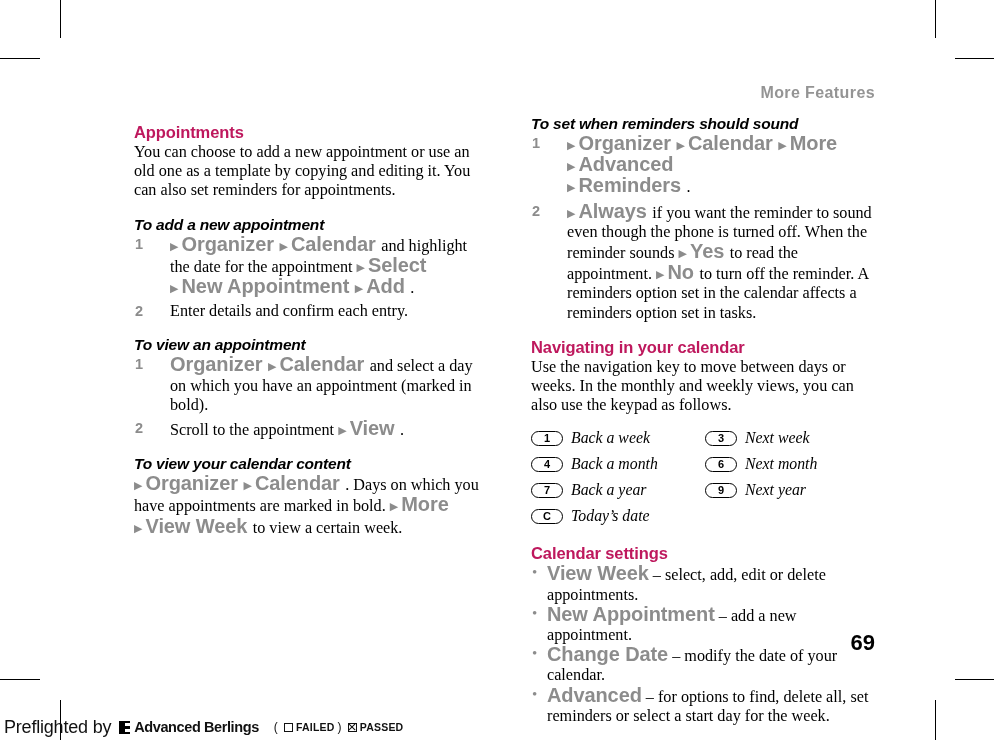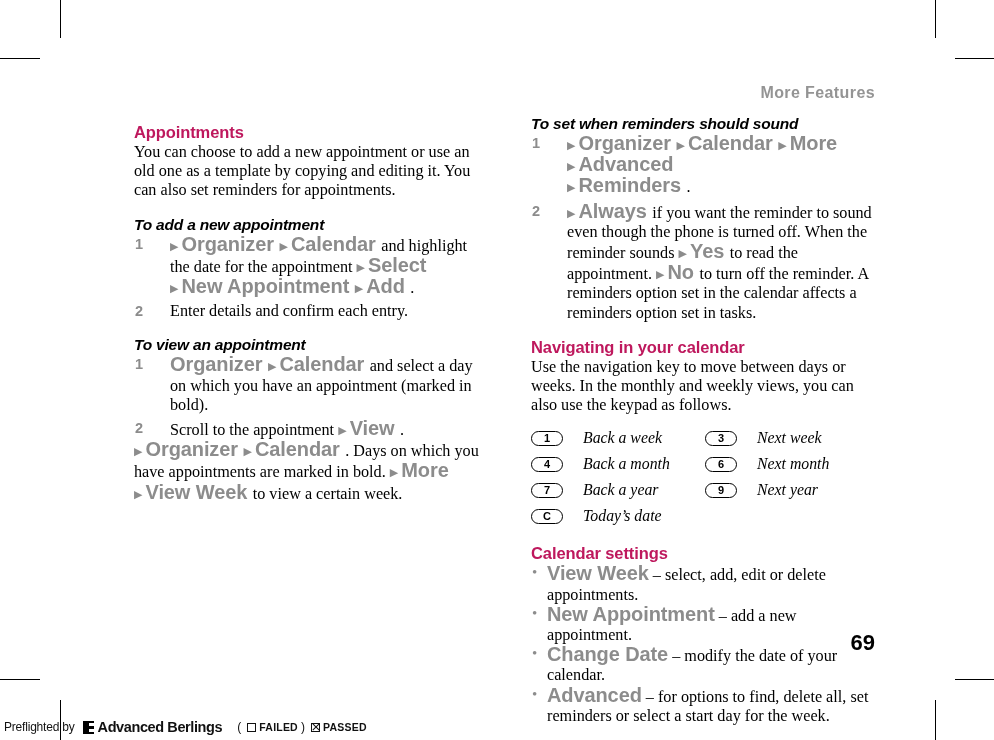--- a/index.html
+++ b/index.html
@@ -161,21 +161,21 @@
     font-family: "Liberation Sans", sans-serif;
     font-weight: bold;
     font-size: 11px;
     line-height: 1;
     box-sizing: border-box;
     letter-spacing: 0;
   }
   .keylabel {
     font-style: italic;
     font-size: 15.8px;
-    margin-left: 20px;
+    margin-left: 8px;
     white-space: nowrap;
   }
 
   
   .folio {
     position: absolute;
     left: 760px;
     top: 630px;
     width: 115px;
     text-align: right;
@@ -191,21 +191,21 @@
     left: 4px;
     top: 718px;
     display: flex;
     align-items: center;
     height: 18px;
     font-family: "Liberation Sans", sans-serif;
     font-size: 12.5px;
     color: #111;
     white-space: nowrap;
   }
-  .pf-text { font-size: 12px; letter-spacing: -0.2px; }
+  .pf-text { font-size: 18px; letter-spacing: -0.2px; }
   .pf-logo {
     display: inline-block;
     position: relative;
     width: 11px;
     height: 13px;
     margin: 0 4px 0 8px;
     background: #000;
   }
   .pf-logo::before {
     content: "";
@@ -291,20 +291,21 @@
         <li><span class="num">1</span><span class="arrow">▶&nbsp;</span><span class="menu">Organizer </span><span class="arrow">▶&nbsp;</span><span class="menu">Calendar </span><span> and highlight the date for the appointment </span><span class="arrow">▶&nbsp;</span><span class="menu">Select </span><br><span class="arrow">▶&nbsp;</span><span class="menu">New Appointment </span><span class="arrow">▶&nbsp;</span><span class="menu">Add </span><span>.</span></li>
         <li><span class="num">2</span><span>Enter details and confirm each entry.</span></li>
       </ol>
 
     <h3 class="proc">To view an appointment</h3>
     <ol class="steps">
         <li><span class="num">1</span><span class="menu">Organizer </span><span class="arrow">▶&nbsp;</span><span class="menu">Calendar </span><span> and select a day on which you have an appointment (marked in bold).</span></li>
         <li><span class="num">2</span><span>Scroll to the appointment </span><span class="arrow">▶&nbsp;</span><span class="menu">View </span><span>.</span></li>
       </ol>
 
+    <h3 class="proc">To view your calendar content</h3>
     <p class="body"><span class="arrow">▶&nbsp;</span><span class="menu">Organizer </span><span class="arrow">▶&nbsp;</span><span class="menu">Calendar </span><span>. Days on which you have appointments are marked in bold. </span><span class="arrow">▶&nbsp;</span><span class="menu">More </span><br><span class="arrow">▶&nbsp;</span><span class="menu">View Week </span><span> to view a certain week.</span></p>
 
   </div>
 
   <div class="col col-right">
 
     <h3 class="proc first" style="margin-top:0;">To set when reminders should sound</h3>
     <ol class="steps">
         <li><span class="num">1</span><span class="arrow">▶&nbsp;</span><span class="menu">Organizer </span><span class="arrow">▶&nbsp;</span><span class="menu">Calendar </span><span class="arrow">▶&nbsp;</span><span class="menu">More </span><span class="arrow">▶&nbsp;</span><span class="menu">Advanced </span><br><span class="arrow">▶&nbsp;</span><span class="menu">Reminders </span><span>.</span></li>
         <li><span class="num">2</span><span class="arrow">▶&nbsp;</span><span class="menu">Always </span><span> if you want the reminder to sound even though the phone is turned off. When the reminder sounds </span><span class="arrow">▶&nbsp;</span><span class="menu">Yes </span><span> to read the appointment. </span><span class="arrow">▶&nbsp;</span><span class="menu">No </span><span> to turn off the reminder. A reminders option set in the calendar affects a reminders option set in tasks.</span></li>

